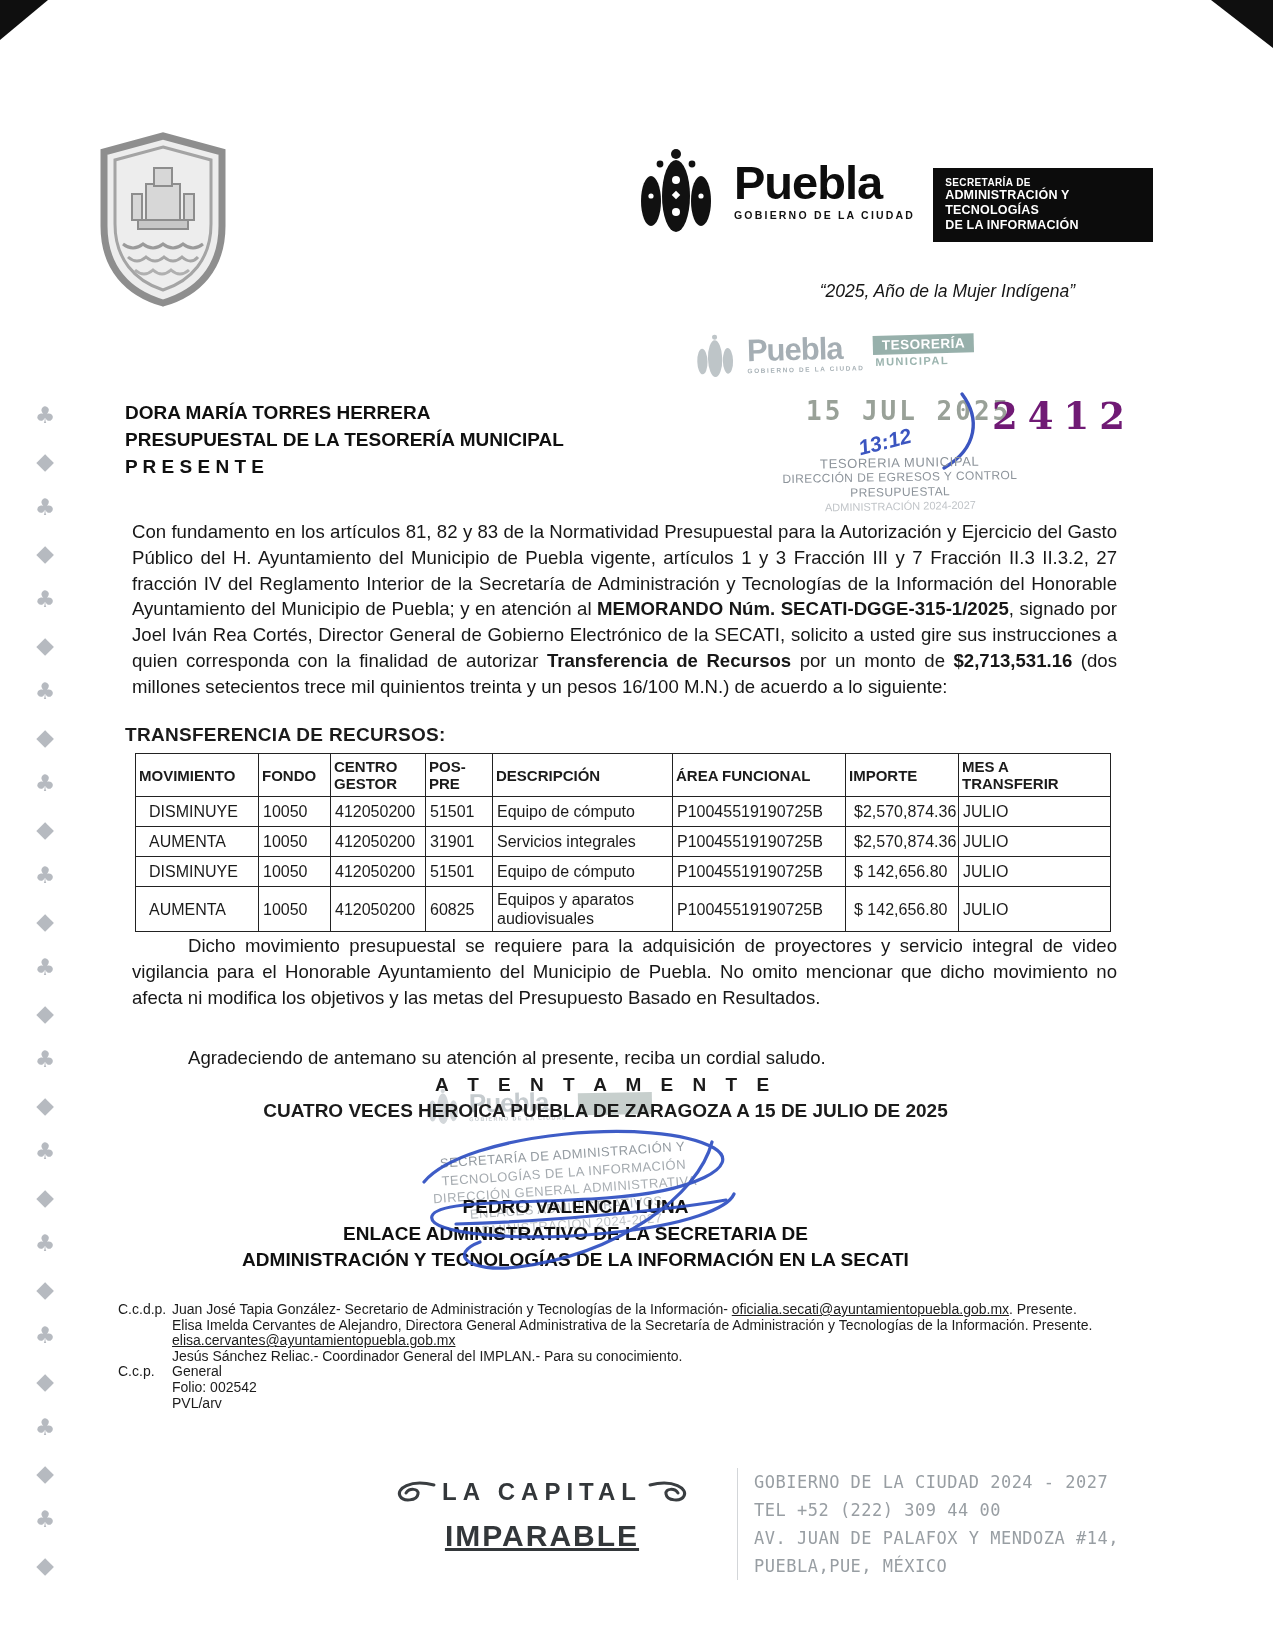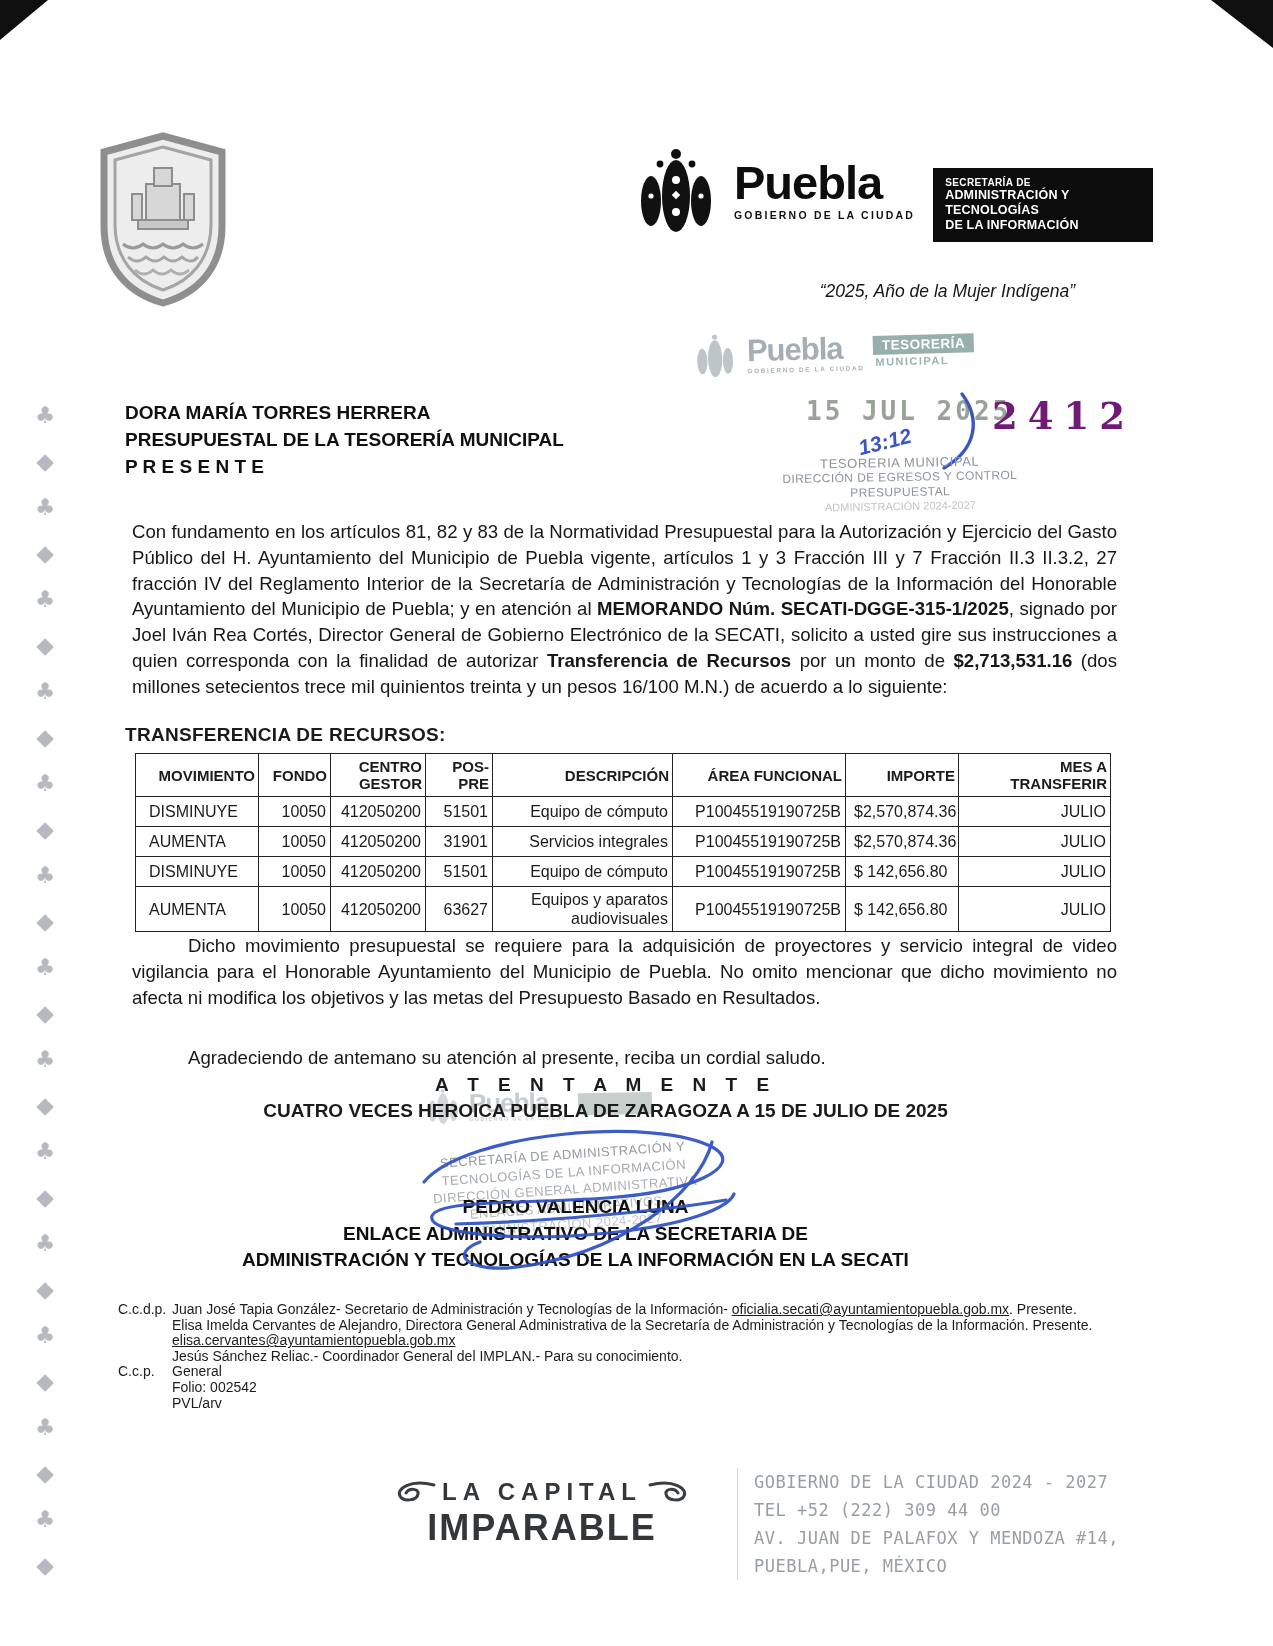--- a/index.html
+++ b/index.html
@@ -62,21 +62,21 @@
   .para{position:absolute;left:125px;width:985px;font-size:18.6px;line-height:25.8px;
         text-align:justify;margin:7px;color:#171717;}
   .p1{top:512px;}
   .p2{top:926px;text-indent:56px;}
   .p3{top:1038px;text-indent:56px;text-align:left;}
 
   .theading{position:absolute;left:125px;top:724px;font-size:19px;font-weight:bold;letter-spacing:.3px;}
 
   
   .ttable{position:absolute;left:135px;top:753px;width:975px;border-collapse:collapse;table-layout:fixed;}
-  .ttable th,.ttable td{border:1.4px solid #222;text-align:right;vertical-align:middle;}
+  .ttable th,.ttable td{border:1.4px solid #222;text-align:left;vertical-align:middle;}
   .ttable th{font-size:15px;font-weight:bold;padding:4px 3px;line-height:17px;}
   .ttable td{font-size:16px;padding:3px 4px;line-height:19px;height:23px;}
   .ttable td:nth-child(1){text-align:left;padding-left:13px;}
   .ttable td:nth-child(7){text-align:left;padding-left:8px;}
   .c1{width:123px}.c2{width:72px}.c3{width:95px}.c4{width:67px}
   .c5{width:180px}.c6{width:173px}.c7{width:113px}.c8{width:152px}
 
   
   .atent{position:absolute;left:113px;top:1074px;width:985px;text-align:center;
          font-size:19px;font-weight:bold;letter-spacing:7px;z-index:3;}
@@ -103,21 +103,21 @@
   
   .ccblock{position:absolute;left:118px;top:1302px;font-size:14px;line-height:15.6px;color:#1c1c1c;width:980px;}
   .ccrow{display:flex;}
   .cclabel{width:54px;flex:0 0 54px;}
   .ul{text-decoration:underline;}
 
   
   .footer-logo{position:absolute;left:372px;top:1478px;width:340px;text-align:center;color:#33373a;}
   .cap-row{display:flex;align-items:center;justify-content:center;gap:6px;}
   .cap-text{font-size:24px;font-weight:bold;letter-spacing:6px;}
-  .imparable{font-size:36px;font-weight:bold;letter-spacing:2px;margin-top:0px;line-height:44px;}
+  .imparable{font-size:30px;font-weight:bold;letter-spacing:2px;margin-top:8px;line-height:44px;text-decoration:underline;}
   .flourish{width:44px;height:26px;}
   .footer-address{position:absolute;left:737px;top:1468px;font-family:"DejaVu Sans Mono",monospace;
                   font-size:17px;color:#989ea3;line-height:28px;letter-spacing:.5px;
                   border-left:1px solid #d3d6d9;padding-left:16px;}
 </style>
 </head>
 <body>
 
 <div class="page">
 
@@ -284,21 +284,21 @@
         <td>51501</td>
         <td>Equipo de cómputo</td>
         <td>P10045519190725B</td>
         <td>$ 142,656.80</td>
         <td>JULIO</td>
       </tr>
       <tr>
         <td>AUMENTA</td>
         <td>10050</td>
         <td>412050200</td>
-        <td>63627</td>
+        <td>60825</td>
         <td>Equipos y aparatos audiovisuales</td>
         <td>P10045519190725B</td>
         <td>$ 142,656.80</td>
         <td>JULIO</td>
       </tr>
     </tbody>
   </table>
 
   <p class="para p2">Dicho movimiento presupuestal se requiere para la adquisición de proyectores y servicio integral de video vigilancia para el Honorable Ayuntamiento del Municipio de Puebla. No omito mencionar que dicho movimiento no afecta ni modifica los objetivos y las metas del Presupuesto Basado en Resultados.</p>
   <p class="para p3">Agradeciendo de antemano su atención al presente, reciba un cordial saludo.</p>

